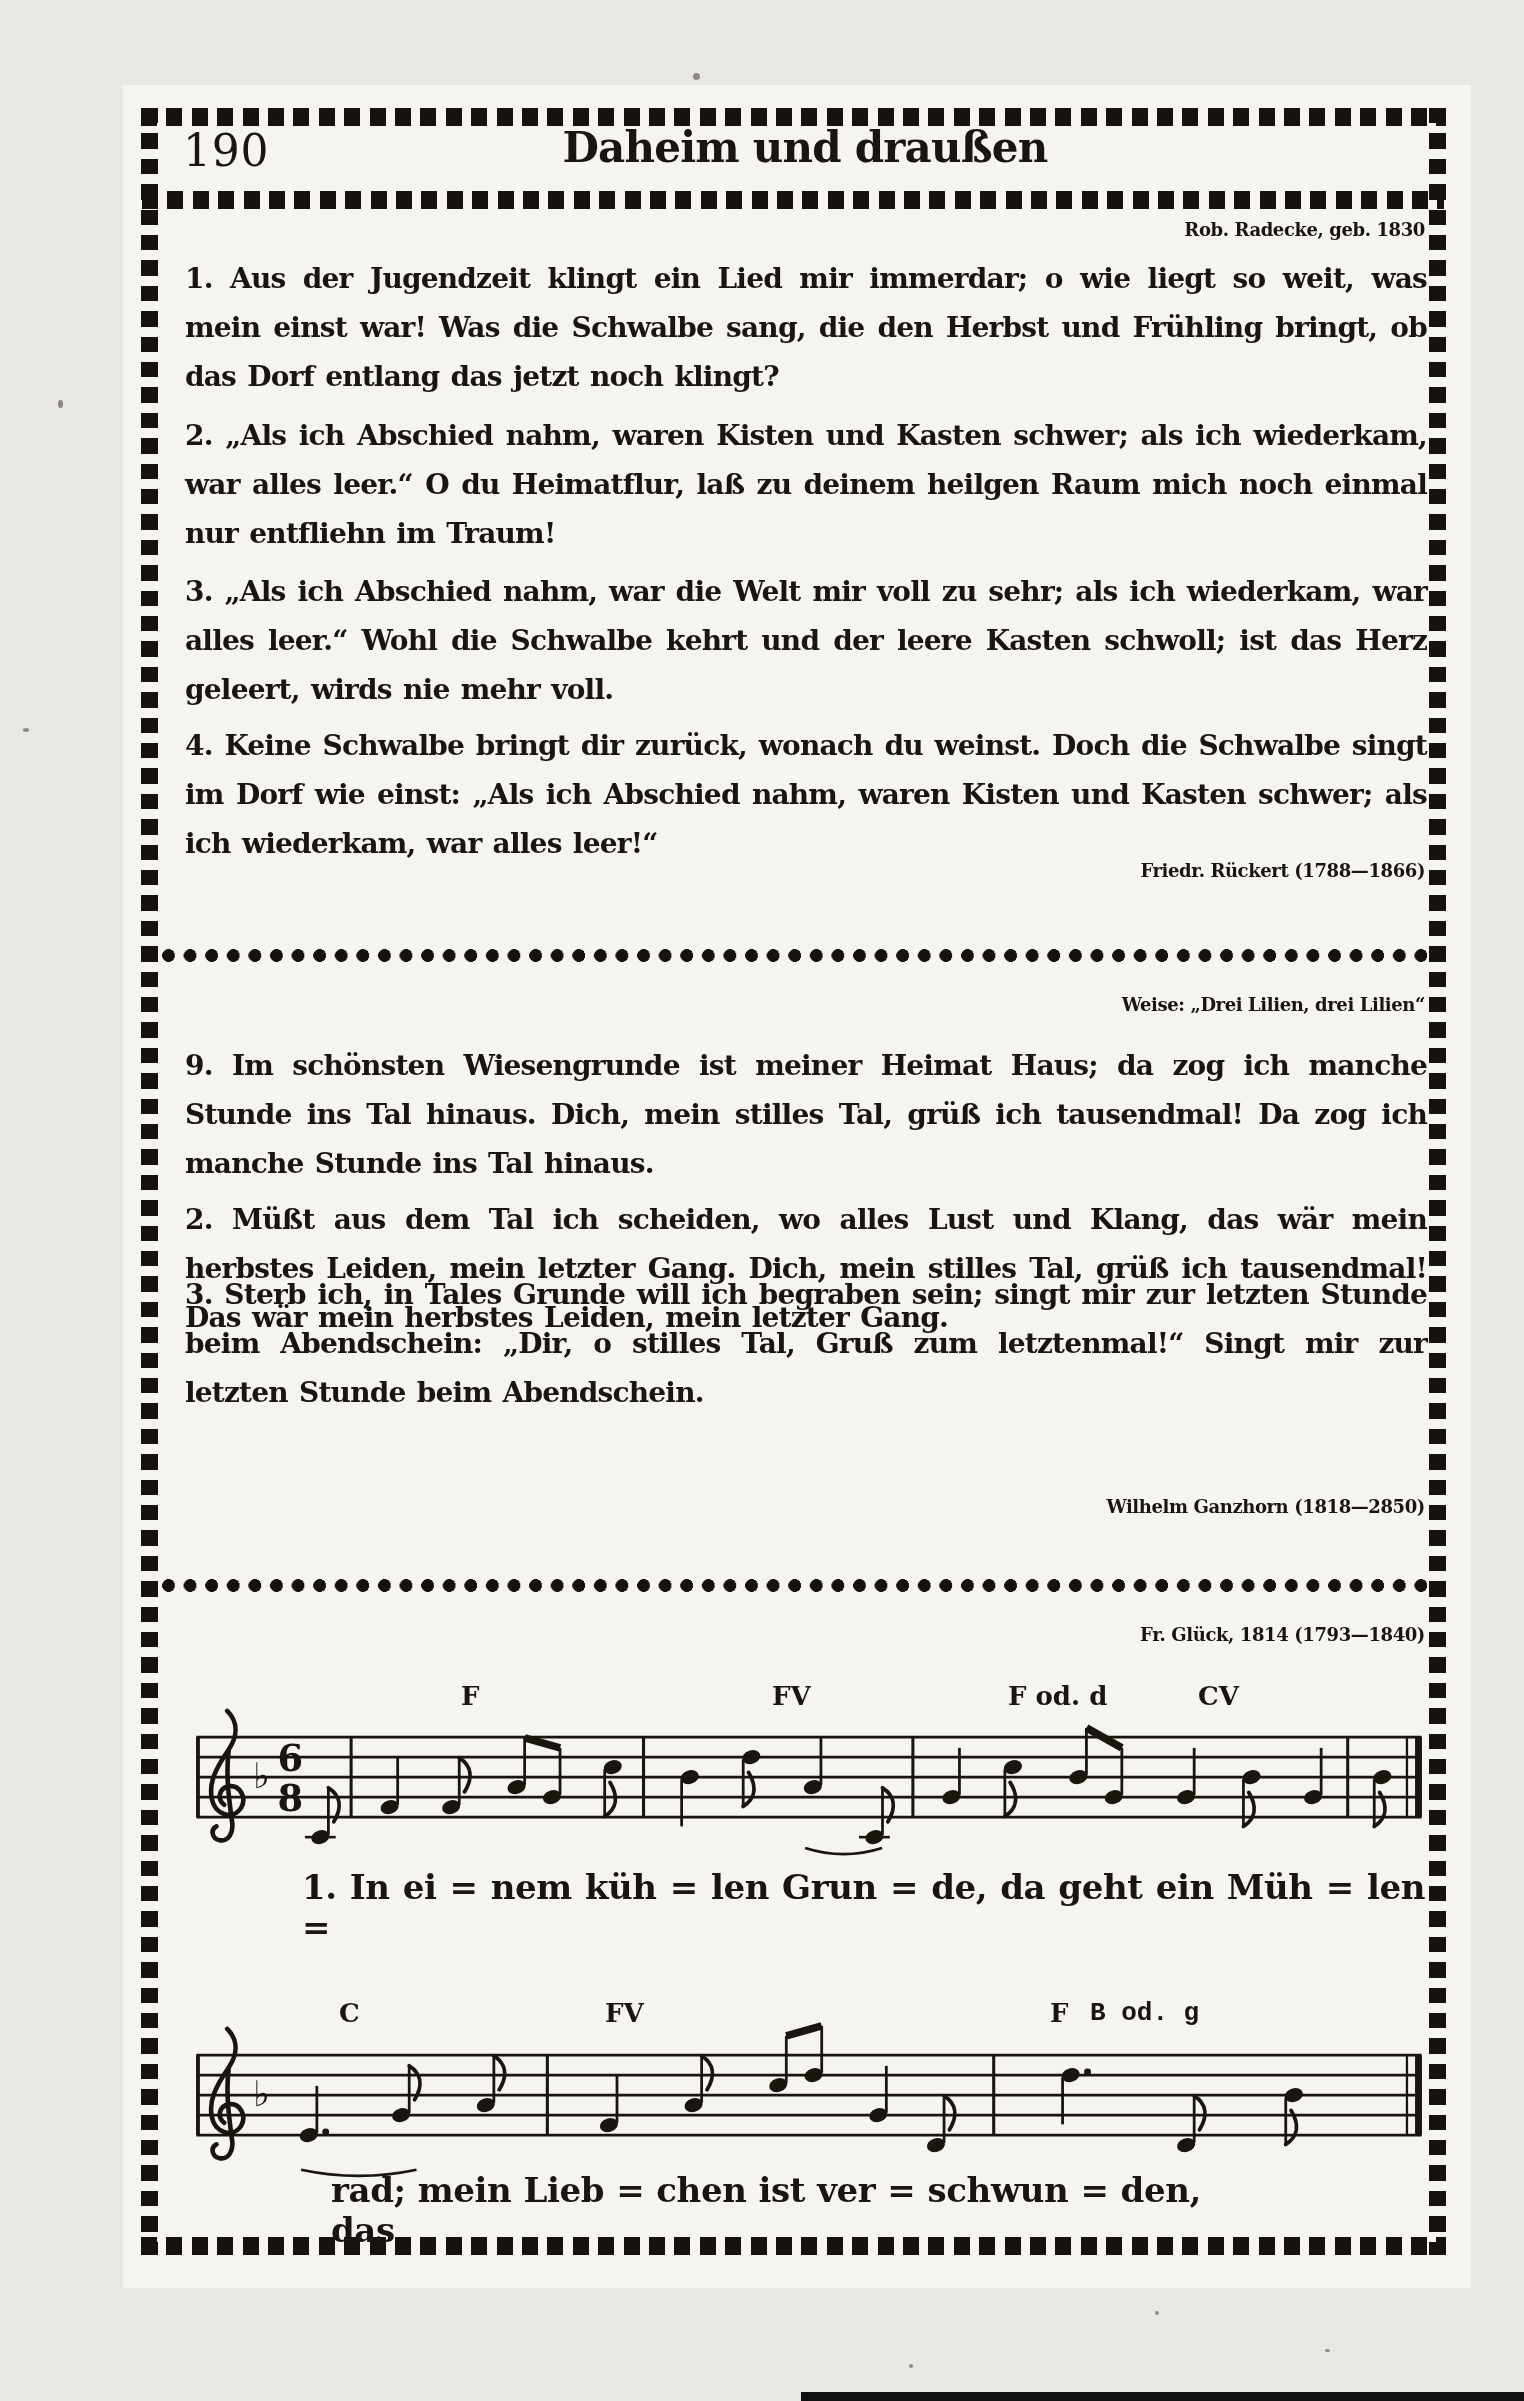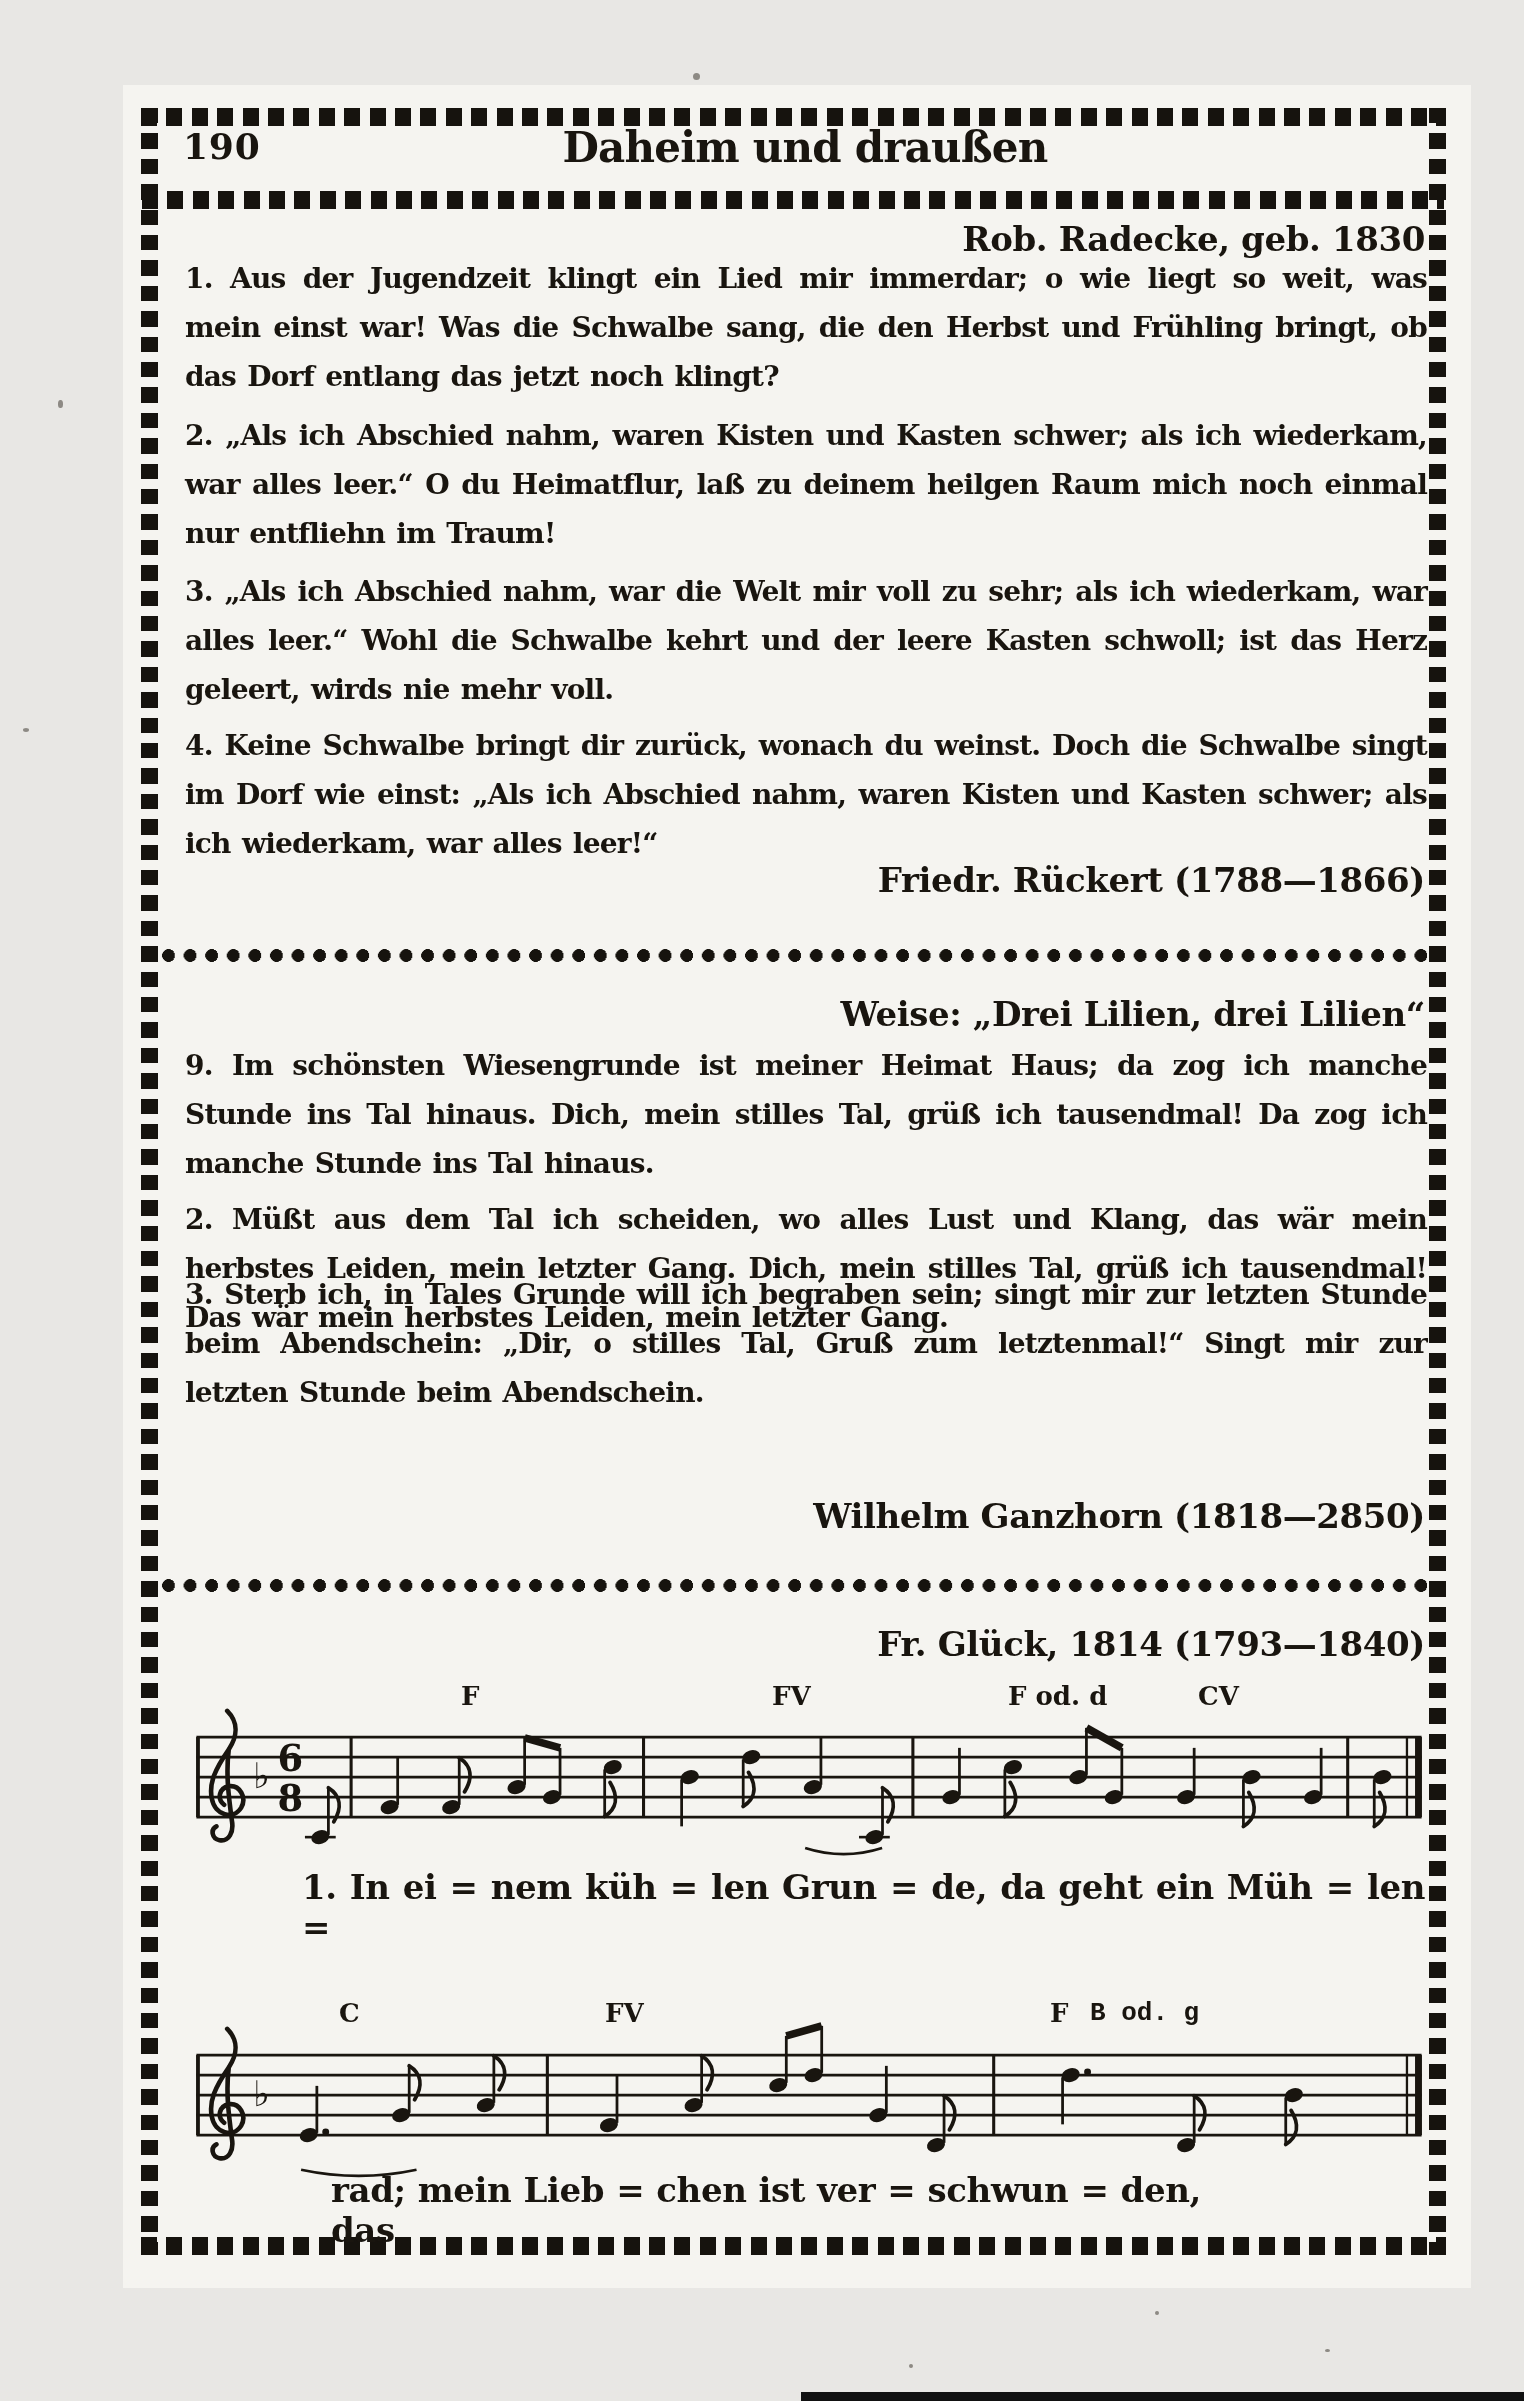--- a/index.html
+++ b/index.html
@@ -22,30 +22,30 @@
     position:absolute;width:17px;
     background-image:repeating-linear-gradient(to bottom,#16130e 0 15.4px,rgba(0,0,0,0) 15.4px 25.4px);
   }
   
   .dots{
     position:absolute;height:17px;background-repeat:repeat-x;
     background-image:radial-gradient(circle 6.5px at 8.5px 8.5px,#16130e 96%,rgba(0,0,0,0) 100%);
     background-size:21.6px 17px;
   }
   .pagenum{
-    position:absolute;left:183px;top:125px;font-size:36px;font-weight:bold;
+    position:absolute;left:183px;top:125px;font-size:44px;font-weight:normal;
     letter-spacing:0.8px;
   }
   .headtitle{
     position:absolute;left:185px;top:123px;width:1240px;text-align:center;
     font-size:42px;font-weight:bold;letter-spacing:-0.8px;
   }
   .attr{
     position:absolute;left:185px;width:1240px;text-align:right;
-    font-size:34px;font-weight:bold;letter-spacing:-0.4px;
+    font-size:18px;font-weight:bold;letter-spacing:-0.4px;
   }
   .verse{
     position:absolute;left:185px;width:1242px;
     font-size:28px;font-weight:bold;line-height:49px;
     letter-spacing:-0.8px;word-spacing:2.3px;
     text-align:justify;
   }
   .chordrow{position:absolute;left:193px;width:1232px;height:34px;}
   .chord{
     position:absolute;top:0;font-size:26px;font-weight:bold;

